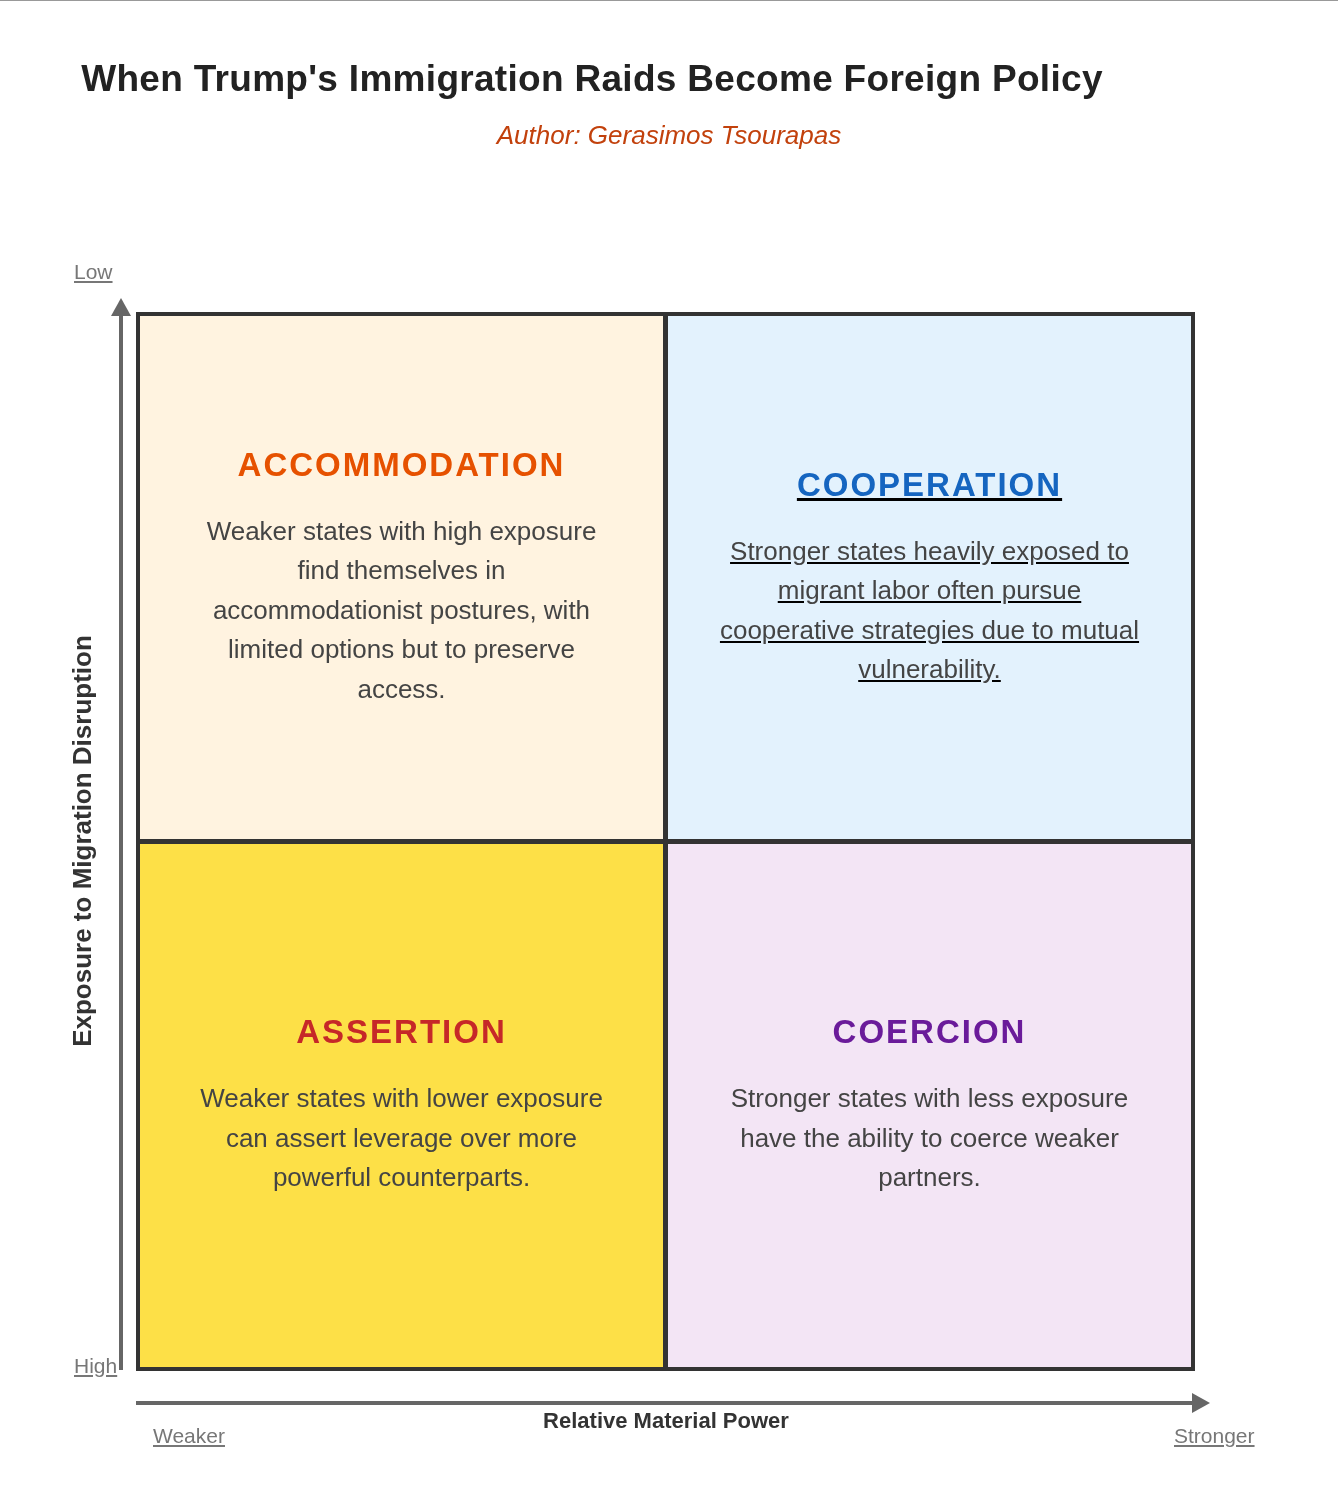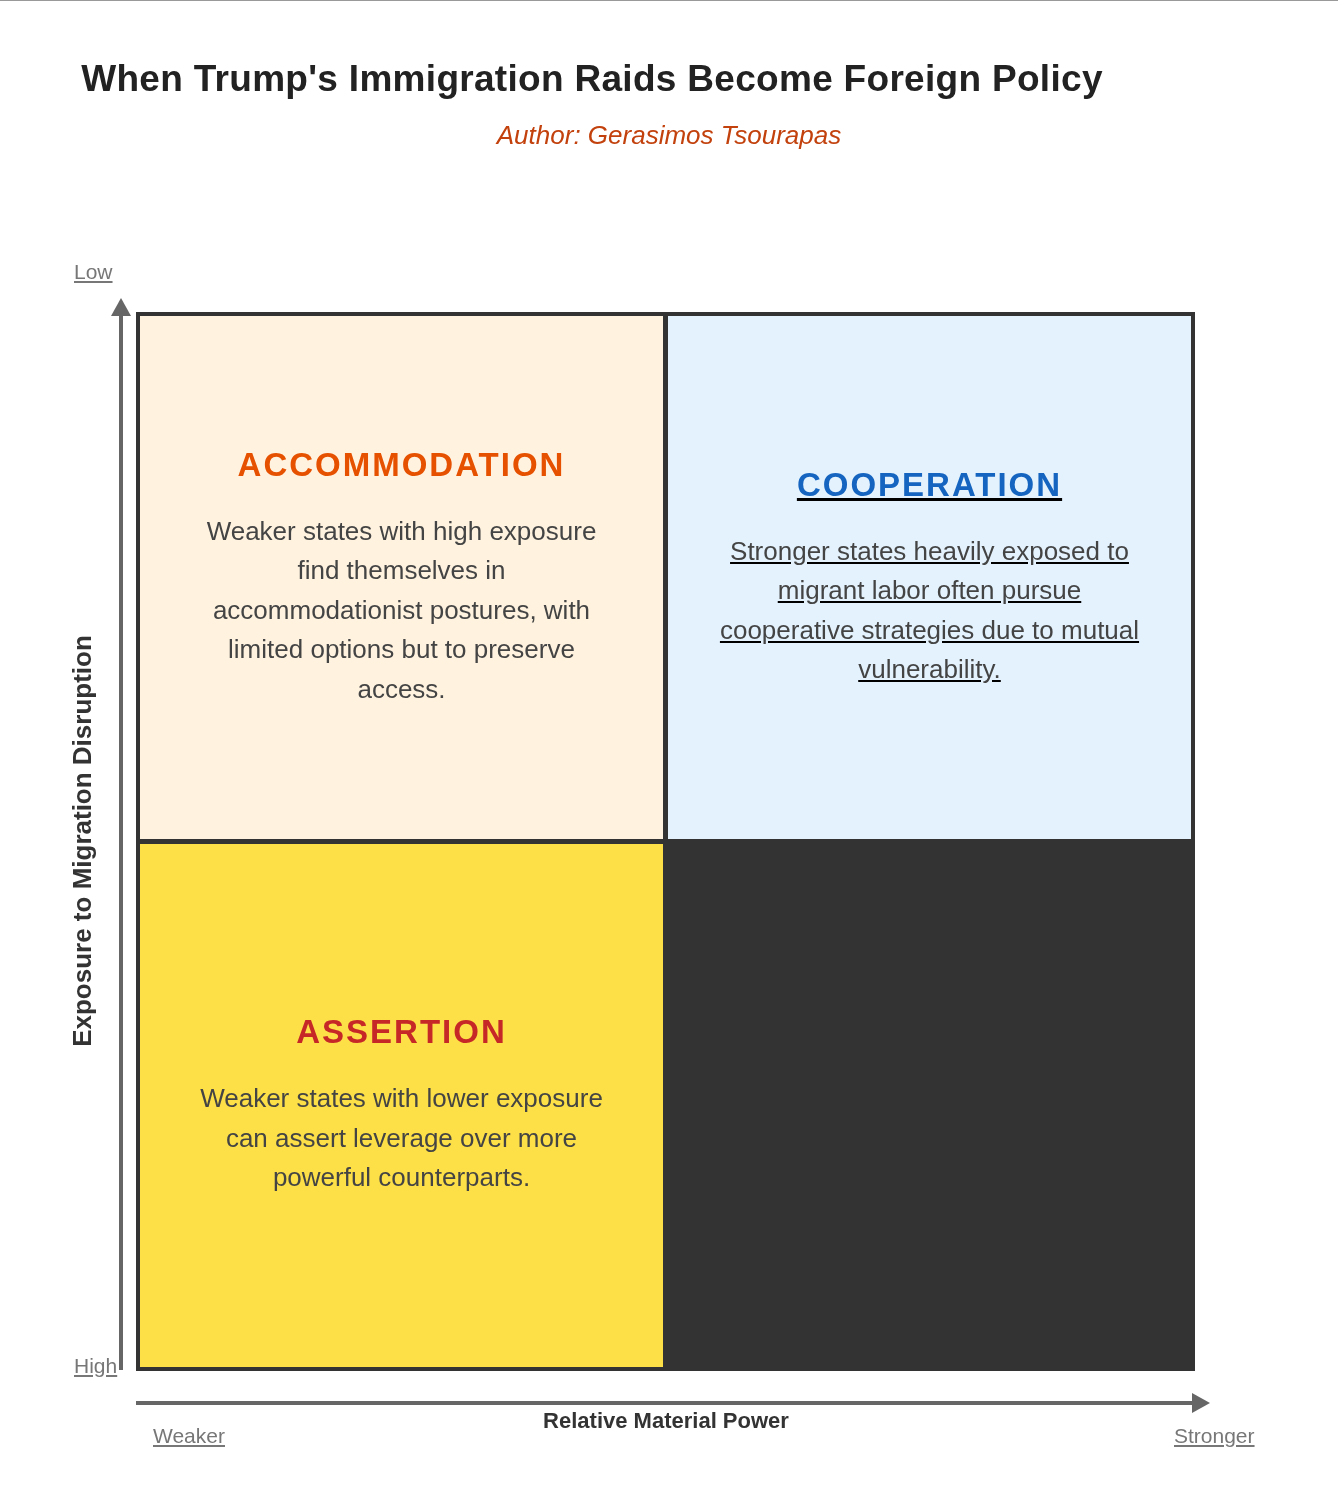--- a/index.html
+++ b/index.html
@@ -81,19 +81,23 @@
     <div class="q-desc">Weaker states with high exposure find themselves in accommodationist postures, with limited options but to preserve access.</div>
   </div>
   <div class="quadrant" style="background:#e3f2fd;text-decoration:underline;">
     <div class="q-title" style="color:#1565c0;">COOPERATION</div>
     <div class="q-desc">Stronger states heavily exposed to migrant labor often pursue cooperative strategies due to mutual vulnerability.</div>
   </div>
   <div class="quadrant" style="background:#fde047;">
     <div class="q-title" style="color:#c62828;">ASSERTION</div>
     <div class="q-desc">Weaker states with lower exposure can assert leverage over more powerful counterparts.</div>
   </div>
+  <div class="quadrant" style="background:#f3e5f5;">
+    <div class="q-title" style="color:#6a1b9a;">COERCION</div>
+    <div class="q-desc">Stronger states with less exposure have the ability to coerce weaker partners.</div>
+  </div>
 </div>
 
 <div class="x-axis-line"></div>
 <div class="x-arrow"></div>
 <div class="axis-tick" style="left:153px; top:1424px;">Weaker</div>
 <div class="x-axis-label">Relative Material Power</div>
 <div class="axis-tick" style="left:1134px; top:1424px;margin-left:40px;">Stronger</div>
 
 </body></html>

